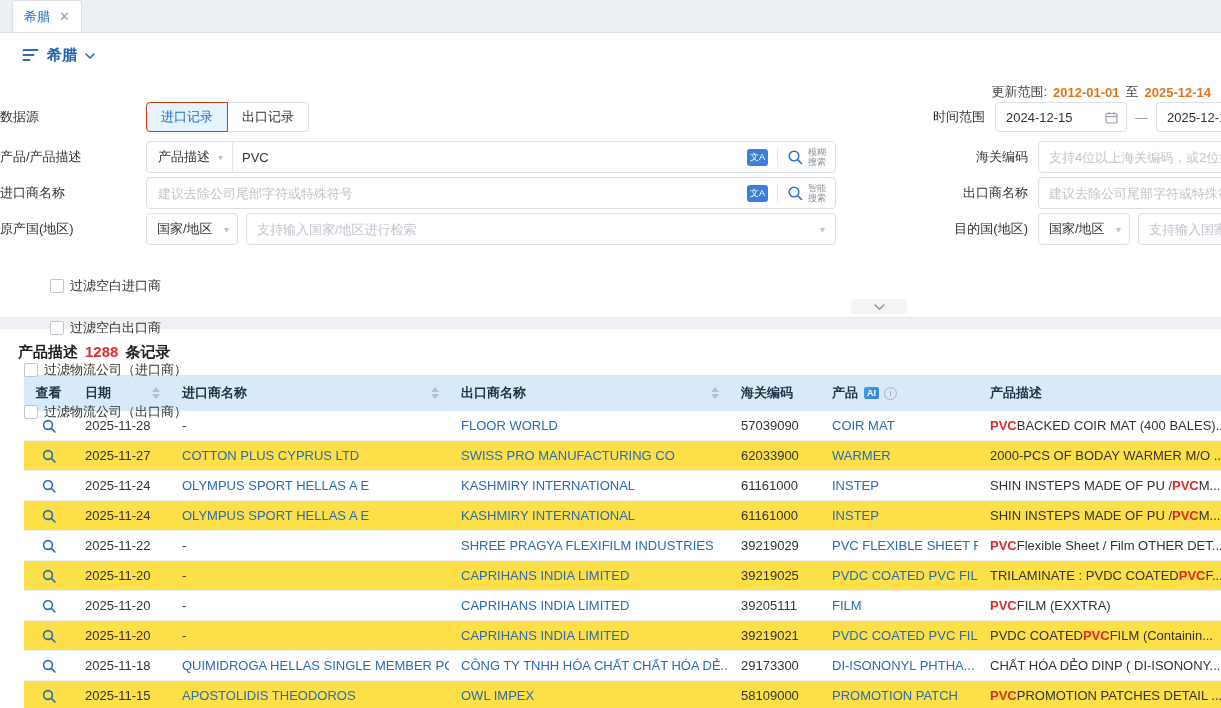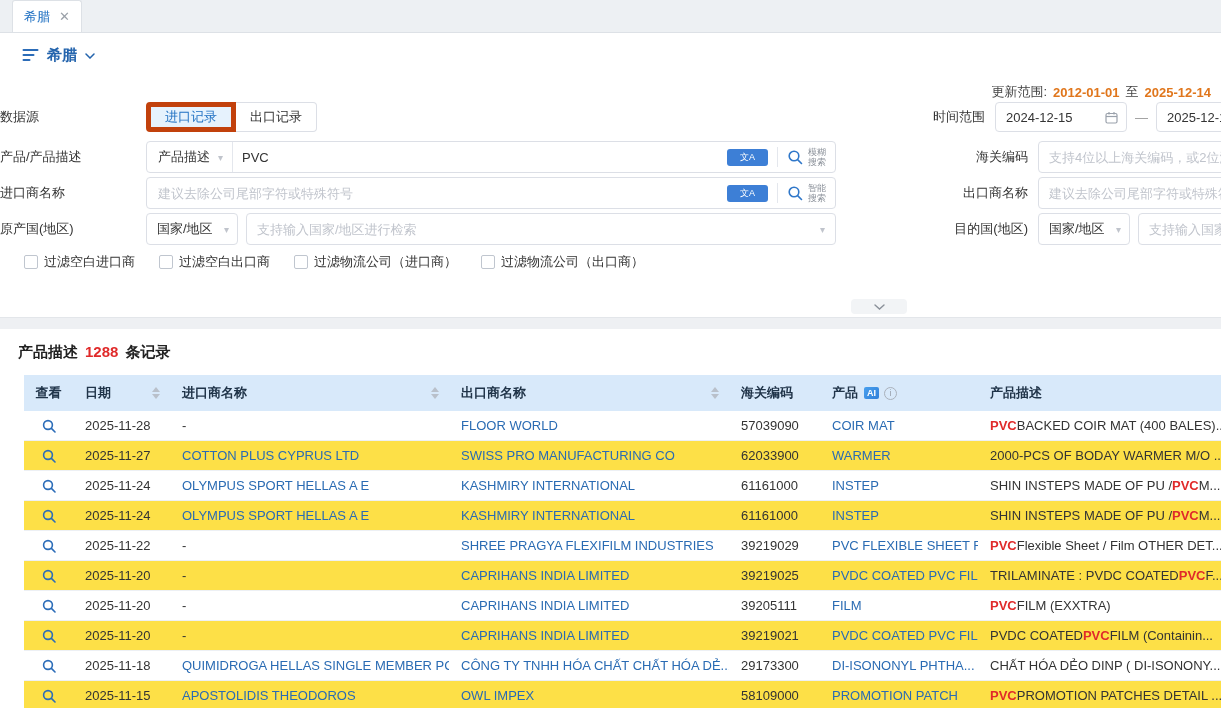--- a/index.html
+++ b/index.html
@@ -27,48 +27,48 @@
   .flabel { width:132px; flex:none; font-size:13px; color:#333; }
   .ctrl-area { width:690px; flex:none; margin-left:14px; display:flex; align-items:center; }
   .flabel-r { width:192px; flex:none; text-align:right; font-size:13px; color:#333; }
   .flabel-r.short { width:149px; }
   .rctrl { flex:none; margin-left:10px; display:flex; align-items:center; }
   .seg-group { display:flex; }
   .seg { height:30px; display:flex; align-items:center; padding:0 14px; border:1px solid #dcdfe6;
          font-size:13px; color:#333; background:#fff; cursor:pointer; }
   .seg:first-child { border-radius:4px 0 0 4px; }
   .seg:last-child { border-radius:0 4px 4px 0; border-left:none; }
-  .seg.active { background:#e6f2fd; border:5px solid #c2410c; color:#2272c3; }
+  .seg.active { background:#e6f2fd; border:1px solid #c2410c; color:#2272c3; }
   .date-box { display:flex; align-items:center; width:132px; height:30px; border:1px solid #dcdfe6;
               border-radius:4px; padding:0 8px 0 10px; font-size:13px; color:#333; background:#fff; flex:none; cursor:pointer; }
   .date-box .cal { margin-left:auto; display:flex; }
   .date-dash { margin:0 8px; color:#999; }
   .combo { display:flex; align-items:center; width:690px; height:32px; border:1px solid #dcdfe6;
            border-radius:4px; background:#fff; }
   .combo-select { display:flex; align-items:center; gap:8px; padding:0 9px 0 11px; height:100%;
                   border-right:1px solid #e4e7ed; font-size:13px; color:#333; flex:none; cursor:pointer; }
   .combo-input { flex:1; border:none; outline:none; font-size:13px; color:#333; padding:0 9px; min-width:0; background:transparent; font-family:inherit; }
   .combo-input::placeholder { color:#c0c4cc; }
-  .trans-icon { flex:none; background:#3d7fd6; color:#fff; font-size:9px; line-height:1; padding:4px 13px;
+  .trans-icon { flex:none; background:#3d7fd6; color:#fff; font-size:9px; line-height:1; padding:4px 3px;
                 border-radius:3px; margin:0 9px 0 4px; cursor:pointer; }
   .vdiv { width:1px; height:20px; background:#e4e7ed; flex:none; }
   .mag-btn { display:flex; align-items:center; gap:5px; padding:0 9px; flex:none; cursor:pointer; }
   .mag-txt { display:flex; flex-direction:column; font-size:9px; color:#8a9099; line-height:10px; }
   .select-box { display:flex; align-items:center; justify-content:space-between; width:92px; height:32px;
                 border:1px solid #dcdfe6; border-radius:4px; padding:0 8px 0 10px; font-size:13px; color:#333;
                 background:#fff; flex:none; margin-right:8px; cursor:pointer; }
   .input-box { display:flex; align-items:center; height:32px; border:1px solid #dcdfe6; border-radius:4px;
                background:#fff; padding:0 10px; }
   .input-box input { flex:1; border:none; outline:none; font-size:13px; min-width:0; background:transparent; font-family:inherit; }
   .input-box input::placeholder, .r-input::placeholder { color:#c0c4cc; }
   .grow { flex:1; }
   .r-input { width:400px; height:32px; border:1px solid #dcdfe6; border-radius:4px; padding:0 10px;
              font-size:13px; color:#333; outline:none; flex:none; background:#fff; font-family:inherit; }
   .caret { color:#c0c4cc; font-size:10px; }
-  .cb-row { position:absolute; top:176px; left:24px; display:flex; align-items:center; gap:24px; }
+  .cb-row { position:absolute; top:200px; left:24px; display:flex; align-items:center; gap:24px;flex-direction:column; }
   .cb { display:flex; align-items:center; gap:6px; font-size:13px; color:#333; cursor:pointer; }
   .cb .box { width:14px; height:14px; border:1px solid #c0c6cf; border-radius:2px; background:#fff; flex:none; }
   .collapse-pill { position:absolute; top:222px; left:851px; width:56px; height:15px; background:#f2f4f6;
                    border-radius:4px; display:flex; align-items:center; justify-content:center; cursor:pointer; }
   
   .band { height:12px; background:#eef0f3; border-top:1px solid #e3e6ea; }
   
   .results { background:#fff; }
   .summary { padding:14px 0 0 18px; font-size:15px; font-weight:700; color:#222; display:flex; gap:7px; align-items:baseline; }
   .count { color:#e02a2a; }

